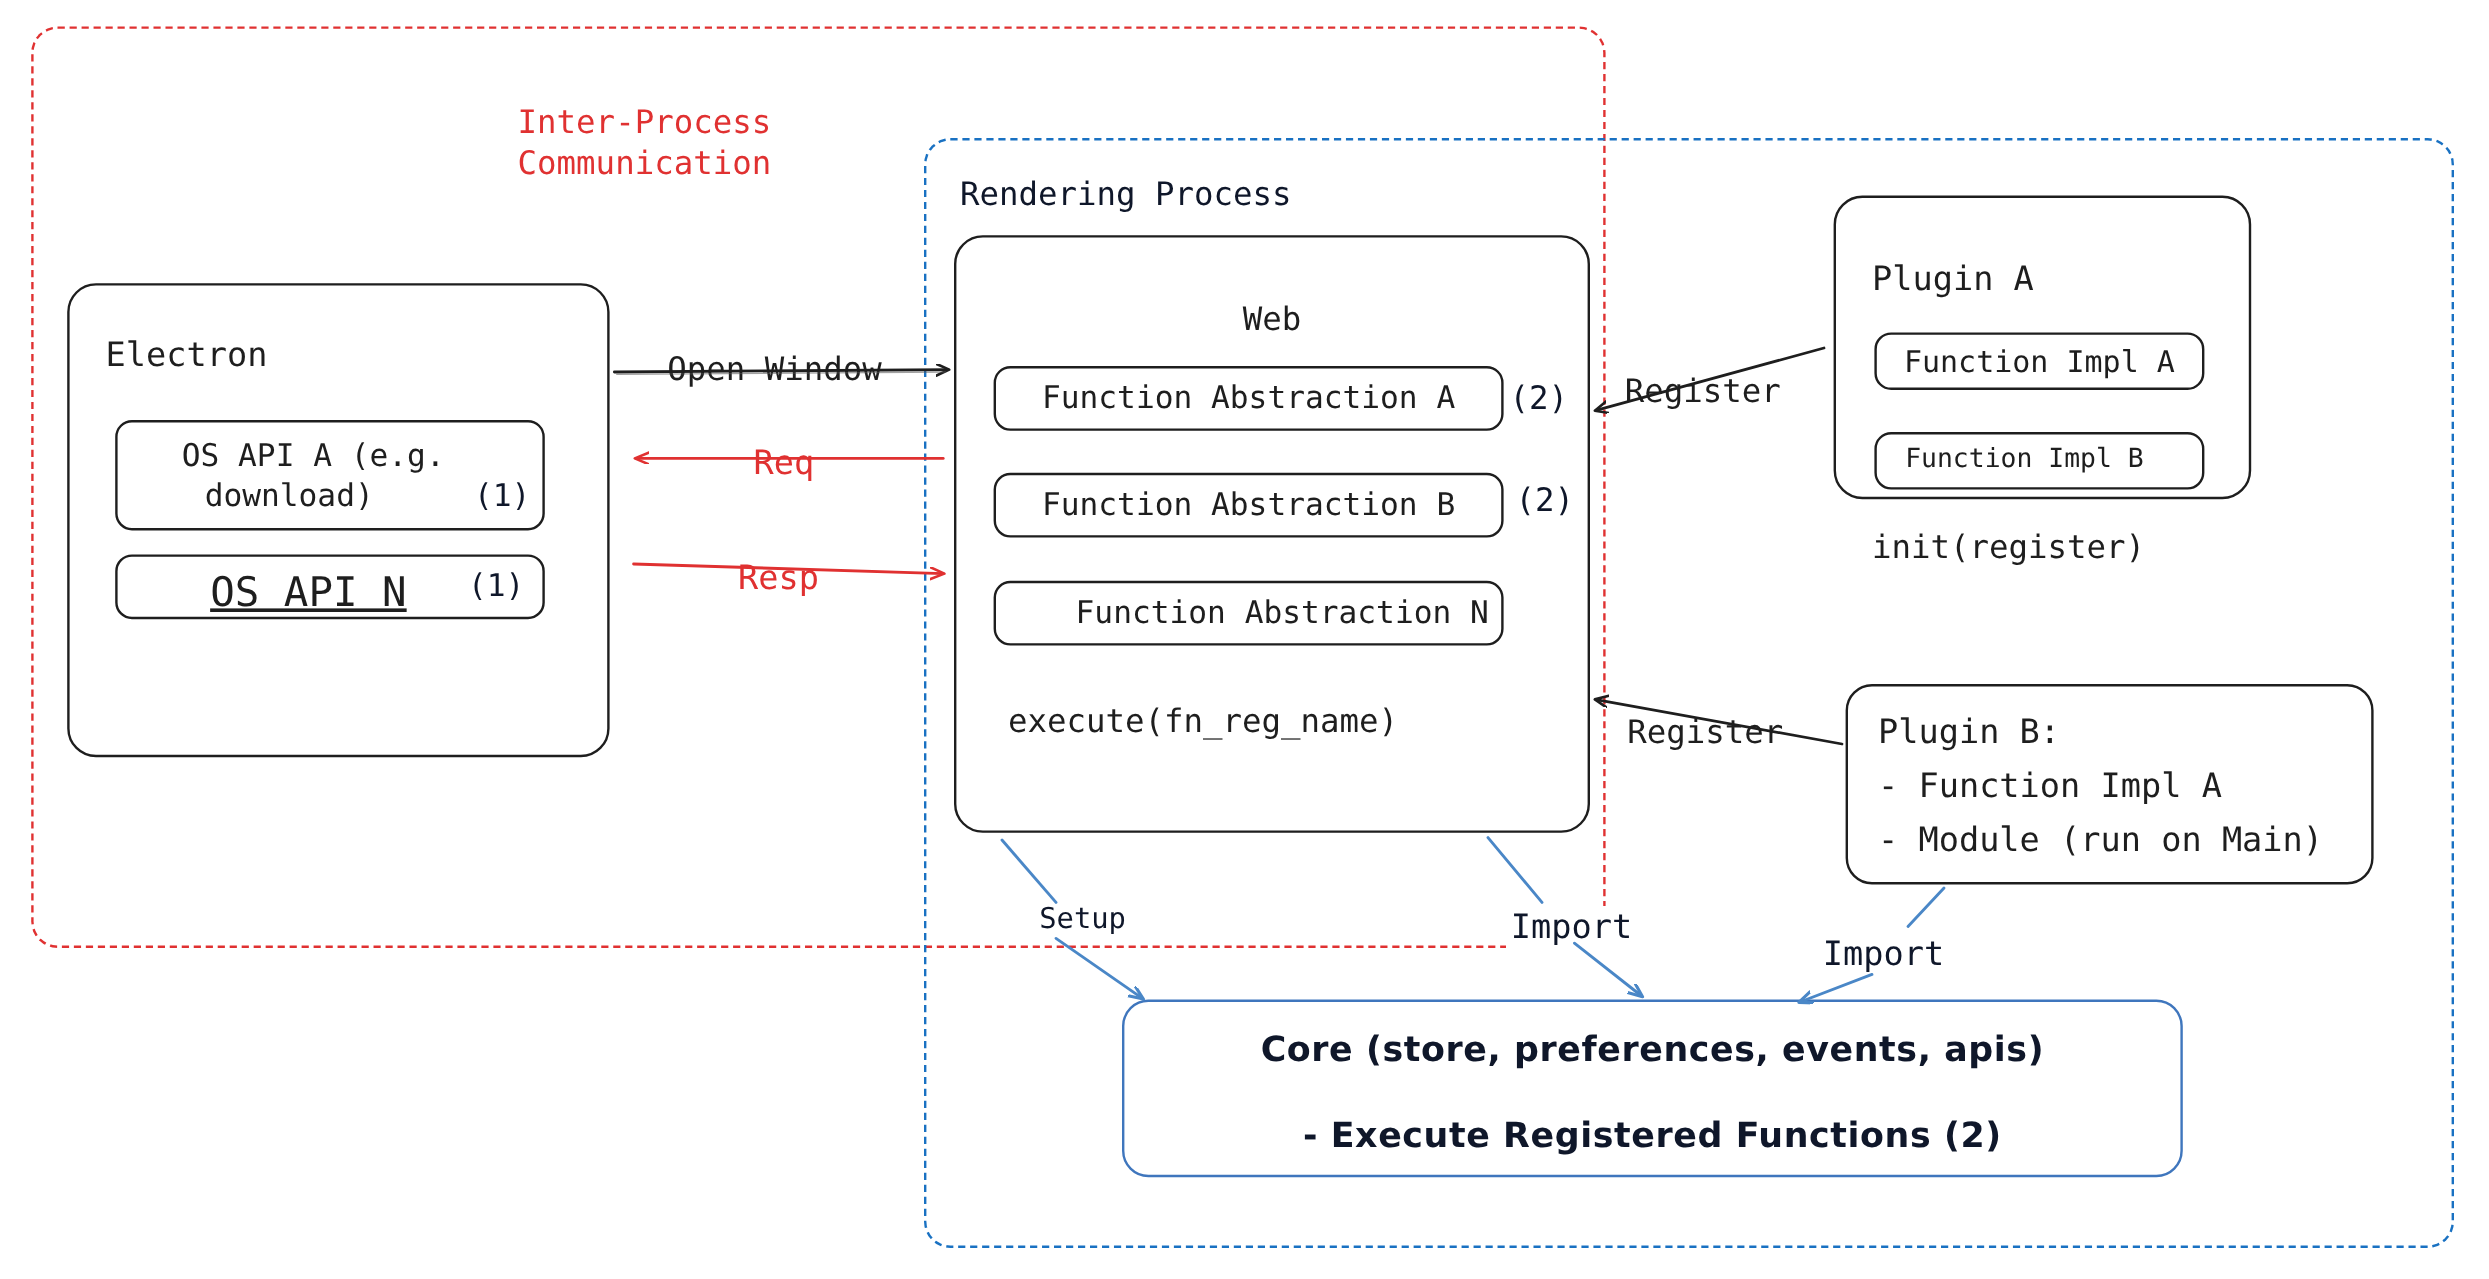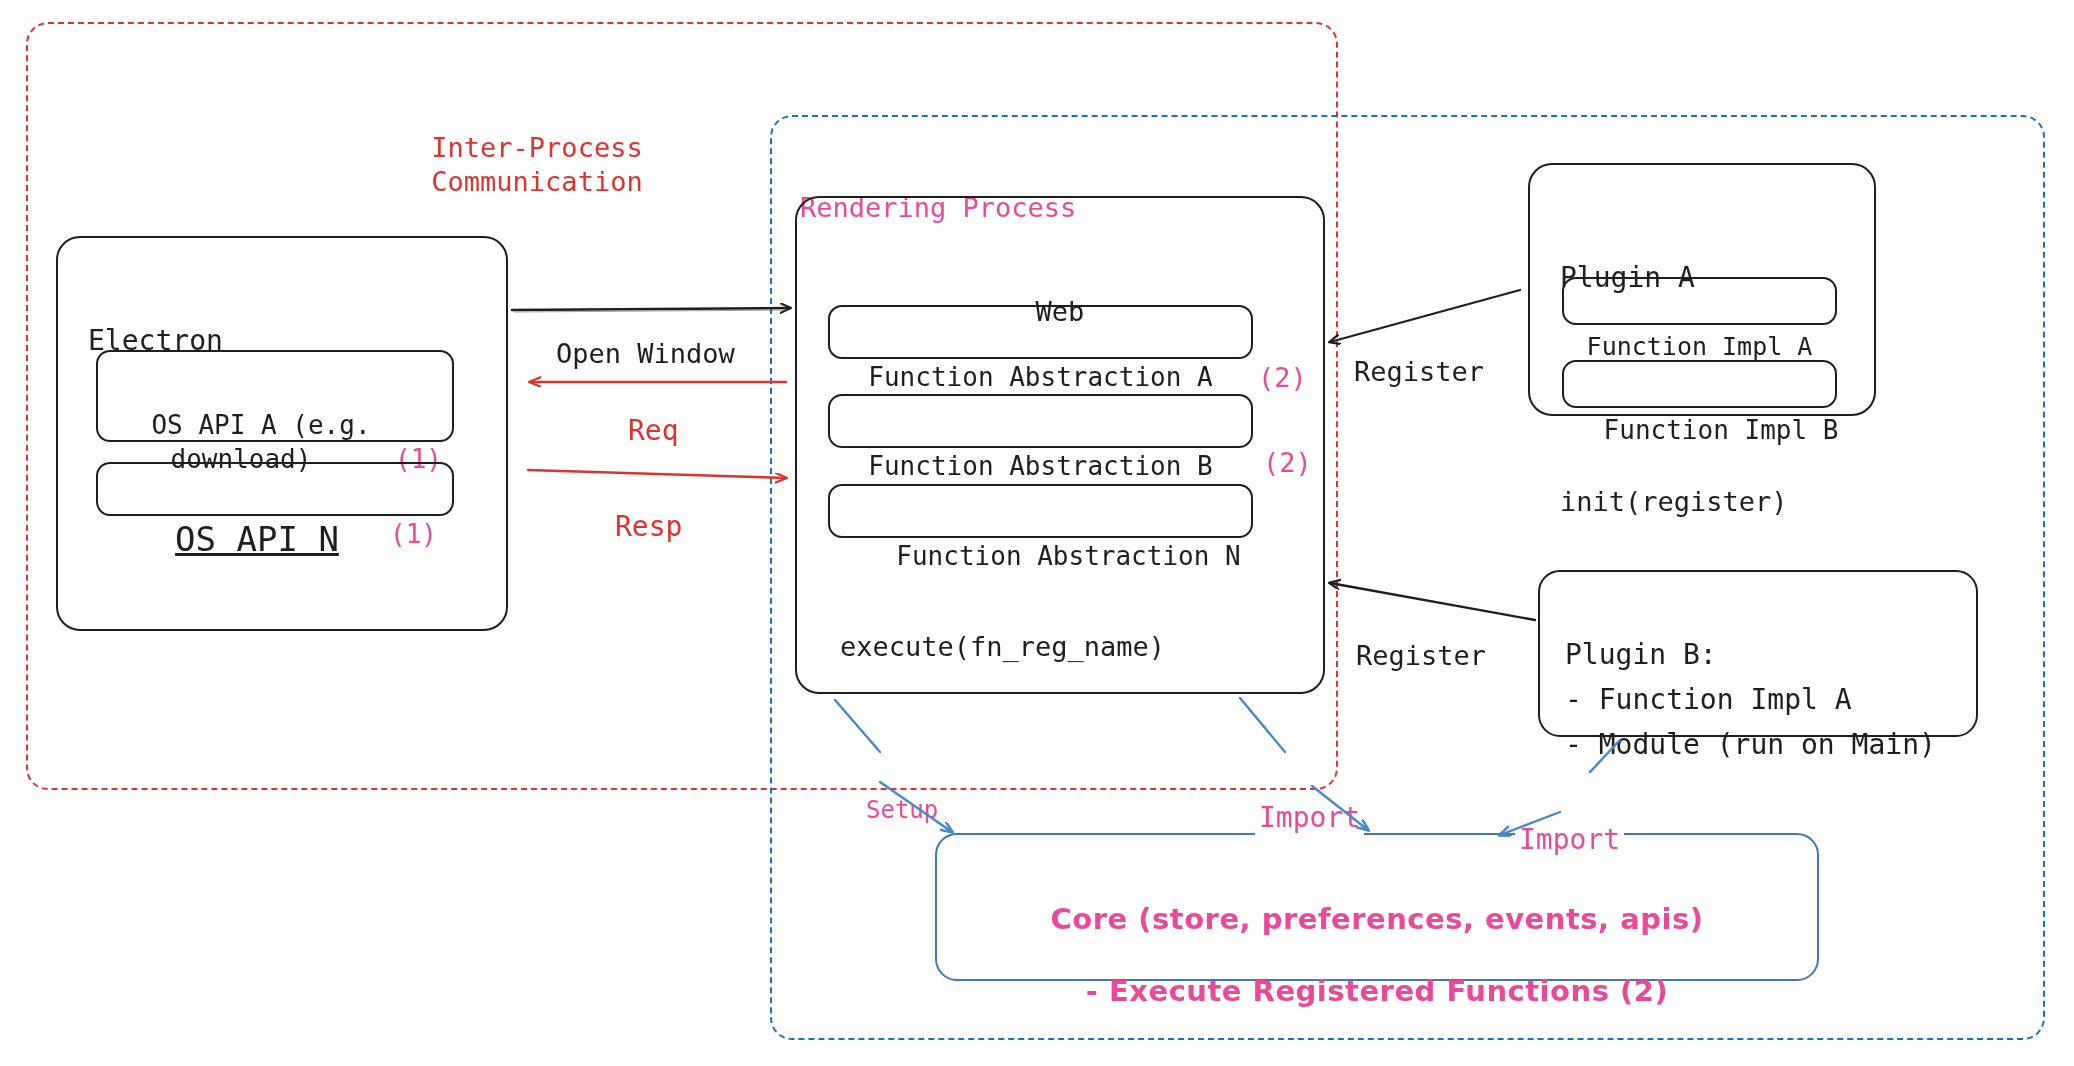--- a/index.html
+++ b/index.html
@@ -24,24 +24,23 @@
     border: 2.2px solid #1e1e1e;
     border-radius: 18px;
     background: transparent;
   }
   .lbl {
     position: absolute;
     white-space: pre;
     color: #1e1e1e;
     font-family: "DejaVu Sans Mono", "Liberation Mono", monospace;
     line-height: 1.25;
-    margin-top: 45px;
   }
   .center { text-align: center; }
-  .blue { color: #ec4899; }
+  .blue { color: #0f172a; }
   .red  { color: #e03131; }
 
   .dashed-red {
     position: absolute;
     box-sizing: border-box;
     border: 2.2px dashed #e03131;
     border-radius: 22px;
     background: transparent;
   }
   .dashed-blue {
@@ -106,21 +105,21 @@
 
   <div class="lbl" style="left:840px; top:585px; font-size:27px;">execute(fn_reg_name)</div>
 
   <div class="node" style="left:1528px; top:163px; width:348px; height:253px; border-radius:24px;"></div>
   <div class="lbl" style="left:1560px; top:215px; font-size:28px;">Plugin A</div>
 
   <div class="node" style="left:1562px; top:277px; width:275px; height:48px; border-radius:14px;"></div>
   <div class="lbl center" style="left:1562px; top:286px; width:275px; font-size:25px;">Function Impl A</div>
 
   <div class="node" style="left:1562px; top:360px; width:275px; height:48px; border-radius:14px;"></div>
-  <div class="lbl center" style="left:1562px; top:369px; width:318px; font-size:26px;">Function Impl B</div>
+  <div class="lbl center" style="left:1528px; top:369px; width:318px; font-size:22px;">Function Impl B</div>
 
   <div class="lbl" style="left:1560px; top:440px; font-size:27px;">init(register)</div>
 
   <div class="node" style="left:1538px; top:570px; width:440px; height:167px; border-radius:22px;"></div>
   <div class="lbl" style="left:1565px; top:592px; font-size:28px;">Plugin B:</div>
   <div class="lbl" style="left:1565px; top:637px; font-size:28px;">- Function Impl A</div>
   <div class="lbl" style="left:1565px; top:682px; font-size:28px;">- Module (run on Main)</div>
 
   <div class="core-box" style="left:935px; top:833px; width:884px; height:148px;"></div>
   <div class="lbl hand blue center" style="left:935px; top:856px; width:884px; font-size:29px;">Core (store, preferences, events, apis)</div>

